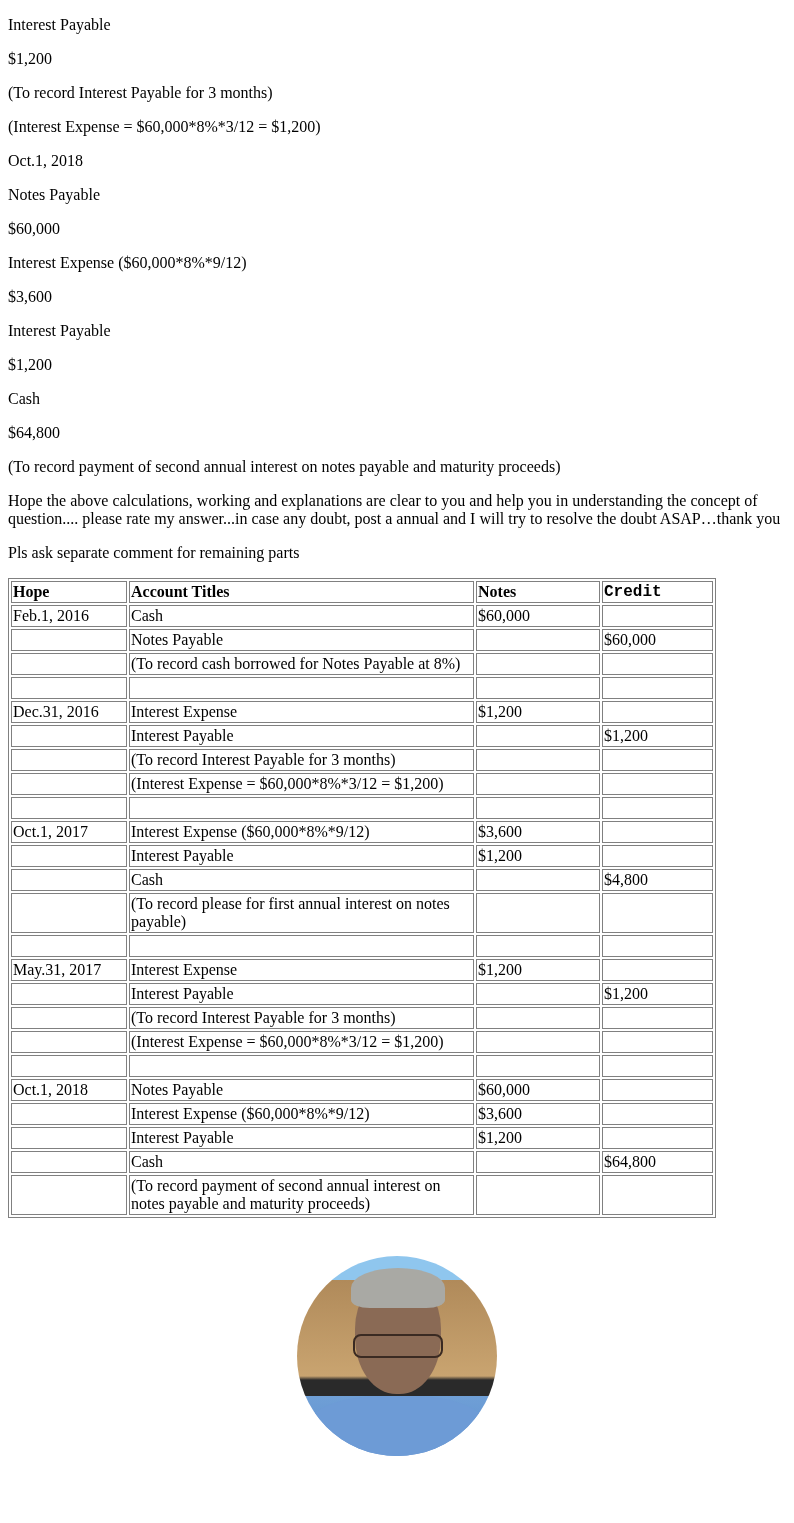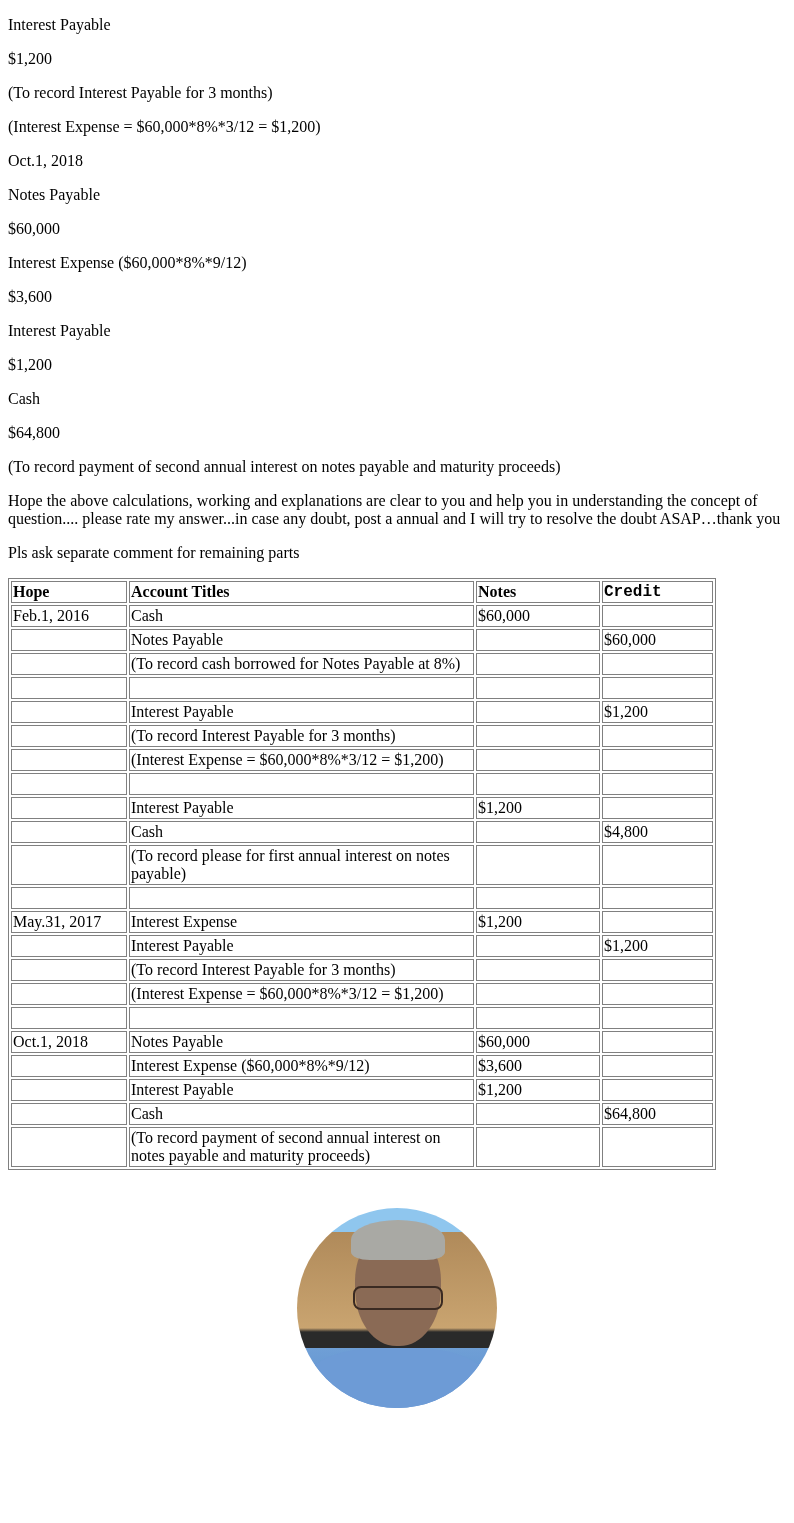--- a/index.html
+++ b/index.html
@@ -109,20 +109,26 @@
         </tr>
       </tbody>
       <tbody>
         <tr class="spacer-row">
           <td></td>
           <td></td>
           <td></td>
           <td></td>
         </tr>
         <tr>
+          <td>Dec.31, 2016</td>
+          <td>Interest Expense</td>
+          <td>$1,200</td>
+          <td></td>
+        </tr>
+        <tr>
           <td></td>
           <td>Interest Payable</td>
           <td></td>
           <td>$1,200</td>
         </tr>
         <tr>
           <td></td>
           <td>(To record Interest Payable for 3 months)</td>
           <td></td>
           <td></td>
@@ -132,20 +138,26 @@
           <td>(Interest Expense = $60,000*8%*3/12 = $1,200)</td>
           <td></td>
           <td></td>
         </tr>
       </tbody>
       <tbody>
         <tr class="spacer-row">
           <td></td>
           <td></td>
           <td></td>
+          <td></td>
+        </tr>
+        <tr>
+          <td>Oct.1, 2017</td>
+          <td>Interest Expense ($60,000*8%*9/12)</td>
+          <td>$3,600</td>
           <td></td>
         </tr>
         <tr>
           <td></td>
           <td>Interest Payable</td>
           <td>$1,200</td>
           <td></td>
         </tr>
         <tr>
           <td></td>

